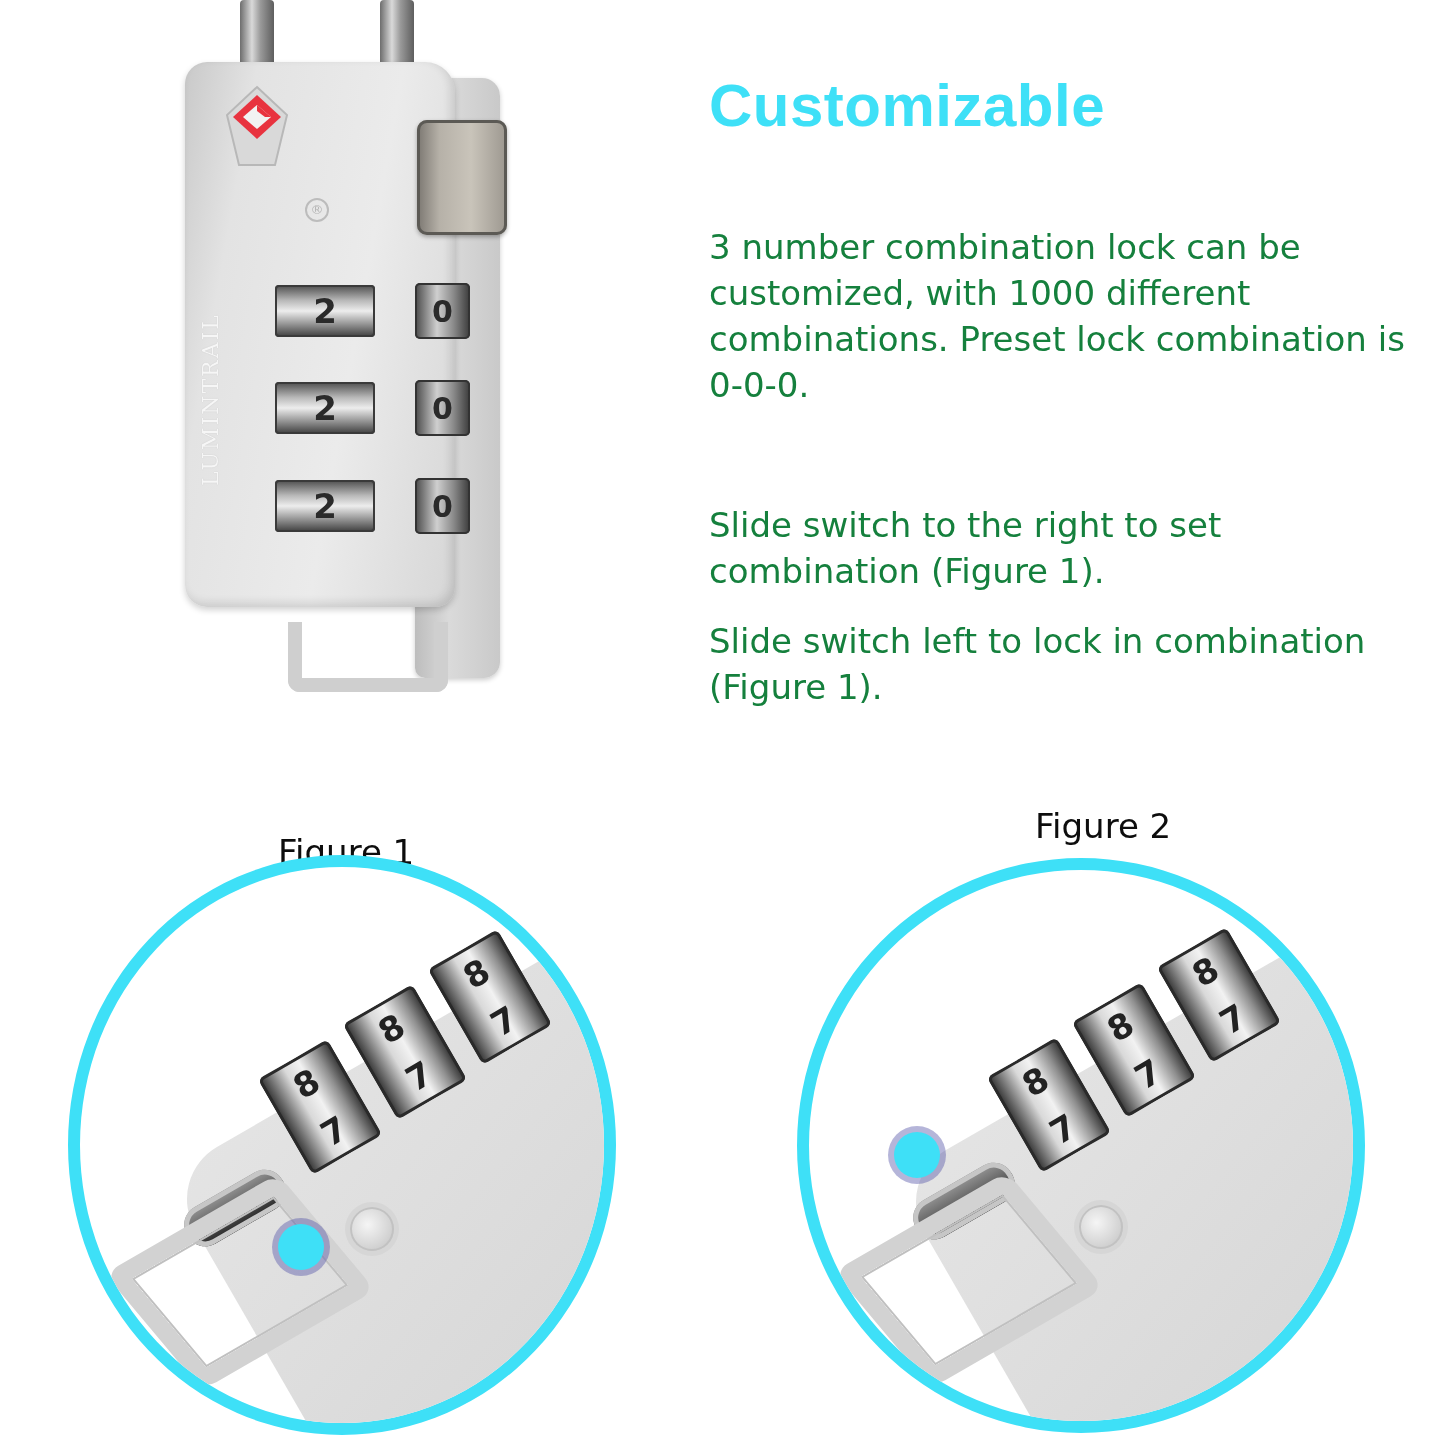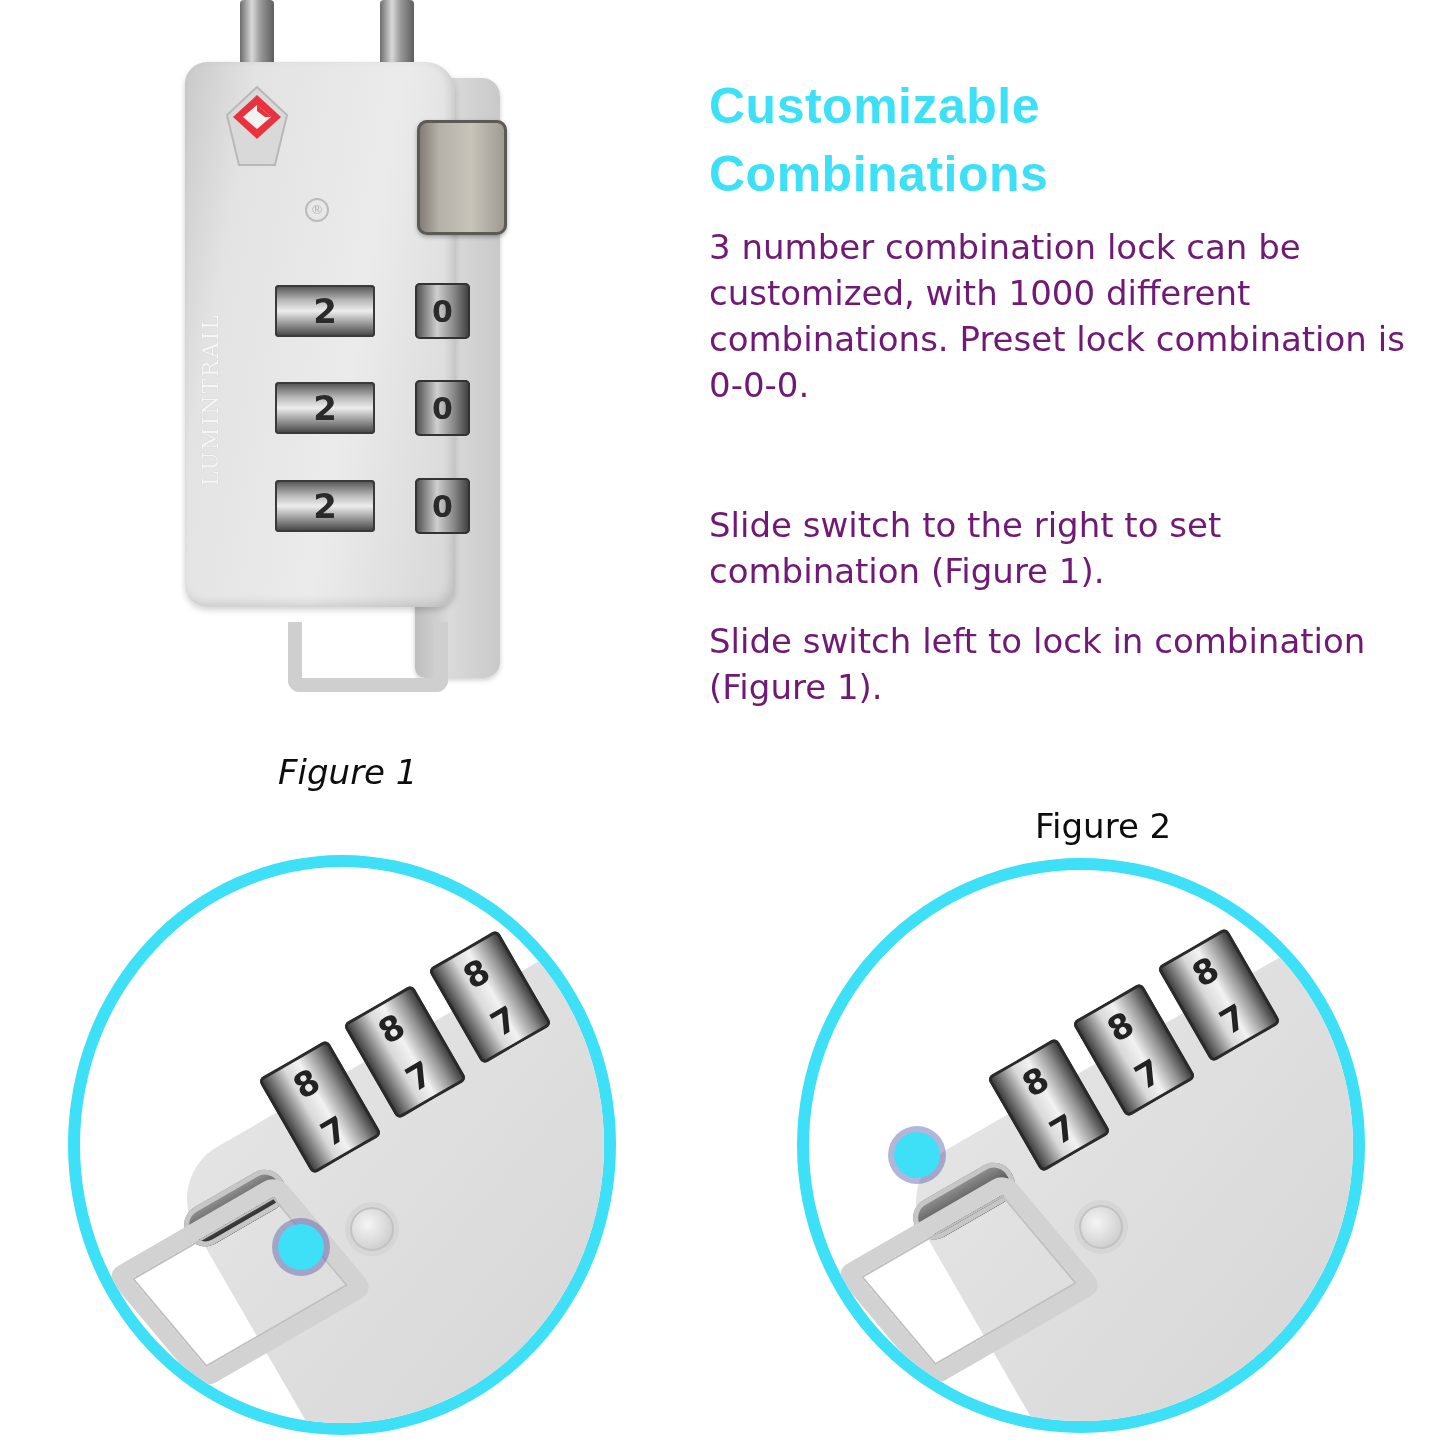--- a/index.html
+++ b/index.html
@@ -16,29 +16,29 @@
     .tsa-logo { position: absolute; left: 45px; top: 85px; width: 64px; height: 86px; }
     .reg-mark { position: absolute; left: 125px; top: 198px; width: 20px; height: 20px; border: 2px solid #bcbcbc; border-radius: 50%; font-size: 13px; color: #b5b5b5; text-align: center; line-height: 20px; }
     .brand-vertical { position: absolute; left: 18px; top: 250px; width: 40px; height: 300px; writing-mode: vertical-rl; transform: rotate(180deg); font-family: "DejaVu Serif", serif; letter-spacing: 2px; font-size: 22px; color: #f6f6f6; text-shadow: 0 0 1px #bbb; text-align: center; }
     .dial { position: absolute; width: 100px; height: 52px; left: 95px; border-radius: 4px; background: linear-gradient(180deg,#4c4c4c,#b9b9b9 30%,#ededed 50%,#a7a7a7 70%,#3d3d3d); box-shadow: inset 0 0 0 2px #3a3a3a; display: flex; align-items: center; justify-content: center; font-weight: bold; font-size: 34px; color: #2a2a2a; }
     .dial.d1 { top: 285px; } .dial.d2 { top: 382px; } .dial.d3 { top: 480px; }
     .dial-side { position: absolute; left: 235px; width: 55px; height: 56px; border-radius: 5px; background: linear-gradient(90deg,#474747,#cfcfcf 40%,#8a8a8a 70%,#3a3a3a); box-shadow: inset 0 0 0 2px #333; display: flex; align-items: center; justify-content: center; font-weight: bold; font-size: 30px; color: #2a2a2a; }
     .dial-side.s1 { top: 283px; } .dial-side.s2 { top: 380px; } .dial-side.s3 { top: 478px; }
     .bottom-loop { position: absolute; left: 108px; top: 622px; width: 160px; height: 70px; border: 14px solid #cfcfcf; border-top: none; border-radius: 0 0 12px 12px; box-sizing: border-box; }
 
     
-    .headline { position: absolute; left: 709px; top: 72px; width: 700px; font-family: "Liberation Sans", sans-serif; font-weight: bold; font-size: 50px; line-height: 68px; color: #3ee0f7; letter-spacing: 0.5px; }
-    .copy { position: absolute; left: 709px; width: 700px; font-family: "DejaVu Sans", sans-serif; font-size: 34px; line-height: 46px; color: #701a75; margin: 0; }
+    .headline { position: absolute; left: 709px; top: 72px; width: 700px; font-family: "Liberation Sans", sans-serif; font-weight: bold; font-size: 60px; line-height: 68px; color: #3ee0f7; letter-spacing: 0.5px; }
+    .copy { position: absolute; left: 709px; width: 700px; font-family: "DejaVu Sans", sans-serif; font-size: 34px; line-height: 46px; color: #15803d; margin: 0; }
     .copy.p1 { top: 224px; }
     .copy.p2 { top: 502px; }
     .copy.p3 { top: 618px; }
 
     
     .fig-label { position: absolute; font-family: "DejaVu Sans", sans-serif; font-size: 34px; color: #0d0d0d; }
-    .fig-label.f1 { left: 278px; top: 752px; font-style: italic; }
+    .fig-label.f1 { left: 278px; top: 832px; }
     .fig-label.f2 { left: 1035px; top: 806px; }
     .fig-circle { position: absolute; border: 12px solid #3ee0f7; border-radius: 50%; overflow: hidden; background: #fff; box-sizing: border-box; }
     .fig-circle.c1 { left: 68px; top: 855px; width: 548px; height: 580px; }
     .fig-circle.c2 { left: 797px; top: 858px; width: 568px; height: 575px; }
 
     .fig-body { position: absolute; left: 80px; top: 80px; width: 620px; height: 520px; background: linear-gradient(160deg,#e4e4e4 0%,#d8d8d8 60%,#cfcfcf 100%); border-radius: 60px 0 0 0; transform: rotate(-30deg); transform-origin: 0 0; top: 310px; left: 85px; }
     .fig-dial { position: absolute; width: 80px; height: 110px; border-radius: 6px; background: linear-gradient(90deg,#2e2e2e,#d9d9d9 35%,#f2f2f2 55%,#8f8f8f 80%,#2e2e2e); box-shadow: inset 0 0 0 3px #2a2a2a; transform: rotate(-30deg); display:flex; flex-direction:column; align-items:center; justify-content:space-around; font-weight:bold; font-size: 34px; color:#222; }
     .fig-loop { position: absolute; width: 200px; height: 150px; border: 18px solid #d2d2d2; border-radius: 16px; box-sizing: border-box; transform: rotate(-30deg) skewX(10deg); background: transparent; box-shadow: 0 0 0 2px #c0c0c0 inset; }
     .fig-slot { position: absolute; width: 110px; height: 42px; border-radius: 20px; background: linear-gradient(180deg,#9a9a9a,#555 60%,#222); transform: rotate(-30deg); box-shadow: inset 0 0 0 5px #c6c6c6; }
     .fig-button { position: absolute; width: 44px; height: 44px; border-radius: 50%; background: radial-gradient(circle at 40% 40%,#f5f5f5,#cfcfcf 70%,#b3b3b3); box-shadow: 0 0 0 5px #d6d6d6, inset 0 0 0 2px #c2c2c2; }
@@ -65,21 +65,20 @@
   <div class="dial d2">2</div>
   <div class="dial d3">2</div>
   <div class="dial-side s1">0</div>
   <div class="dial-side s2">0</div>
   <div class="dial-side s3">0</div>
   <div class="bottom-loop"></div>
 </div>
 
 <div class="headline">
   <div>Customizable</div>
-  <div>Combinations</div>
 </div>
 <p class="copy p1">3 number combination lock can be customized, with 1000 different combinations. Preset lock combination is 0-0-0.</p>
 <p class="copy p2">Slide switch to the right to set combination (Figure 1).</p>
 <p class="copy p3">Slide switch left to lock in combination (Figure 1).</p>
 
 <div class="fig-label f1">Figure 1</div>
 <div class="fig-circle c1">
   <div class="fig-body"></div>
   <div class="fig-dial" style="left:200px;top:185px;">
     <span>8</span>

